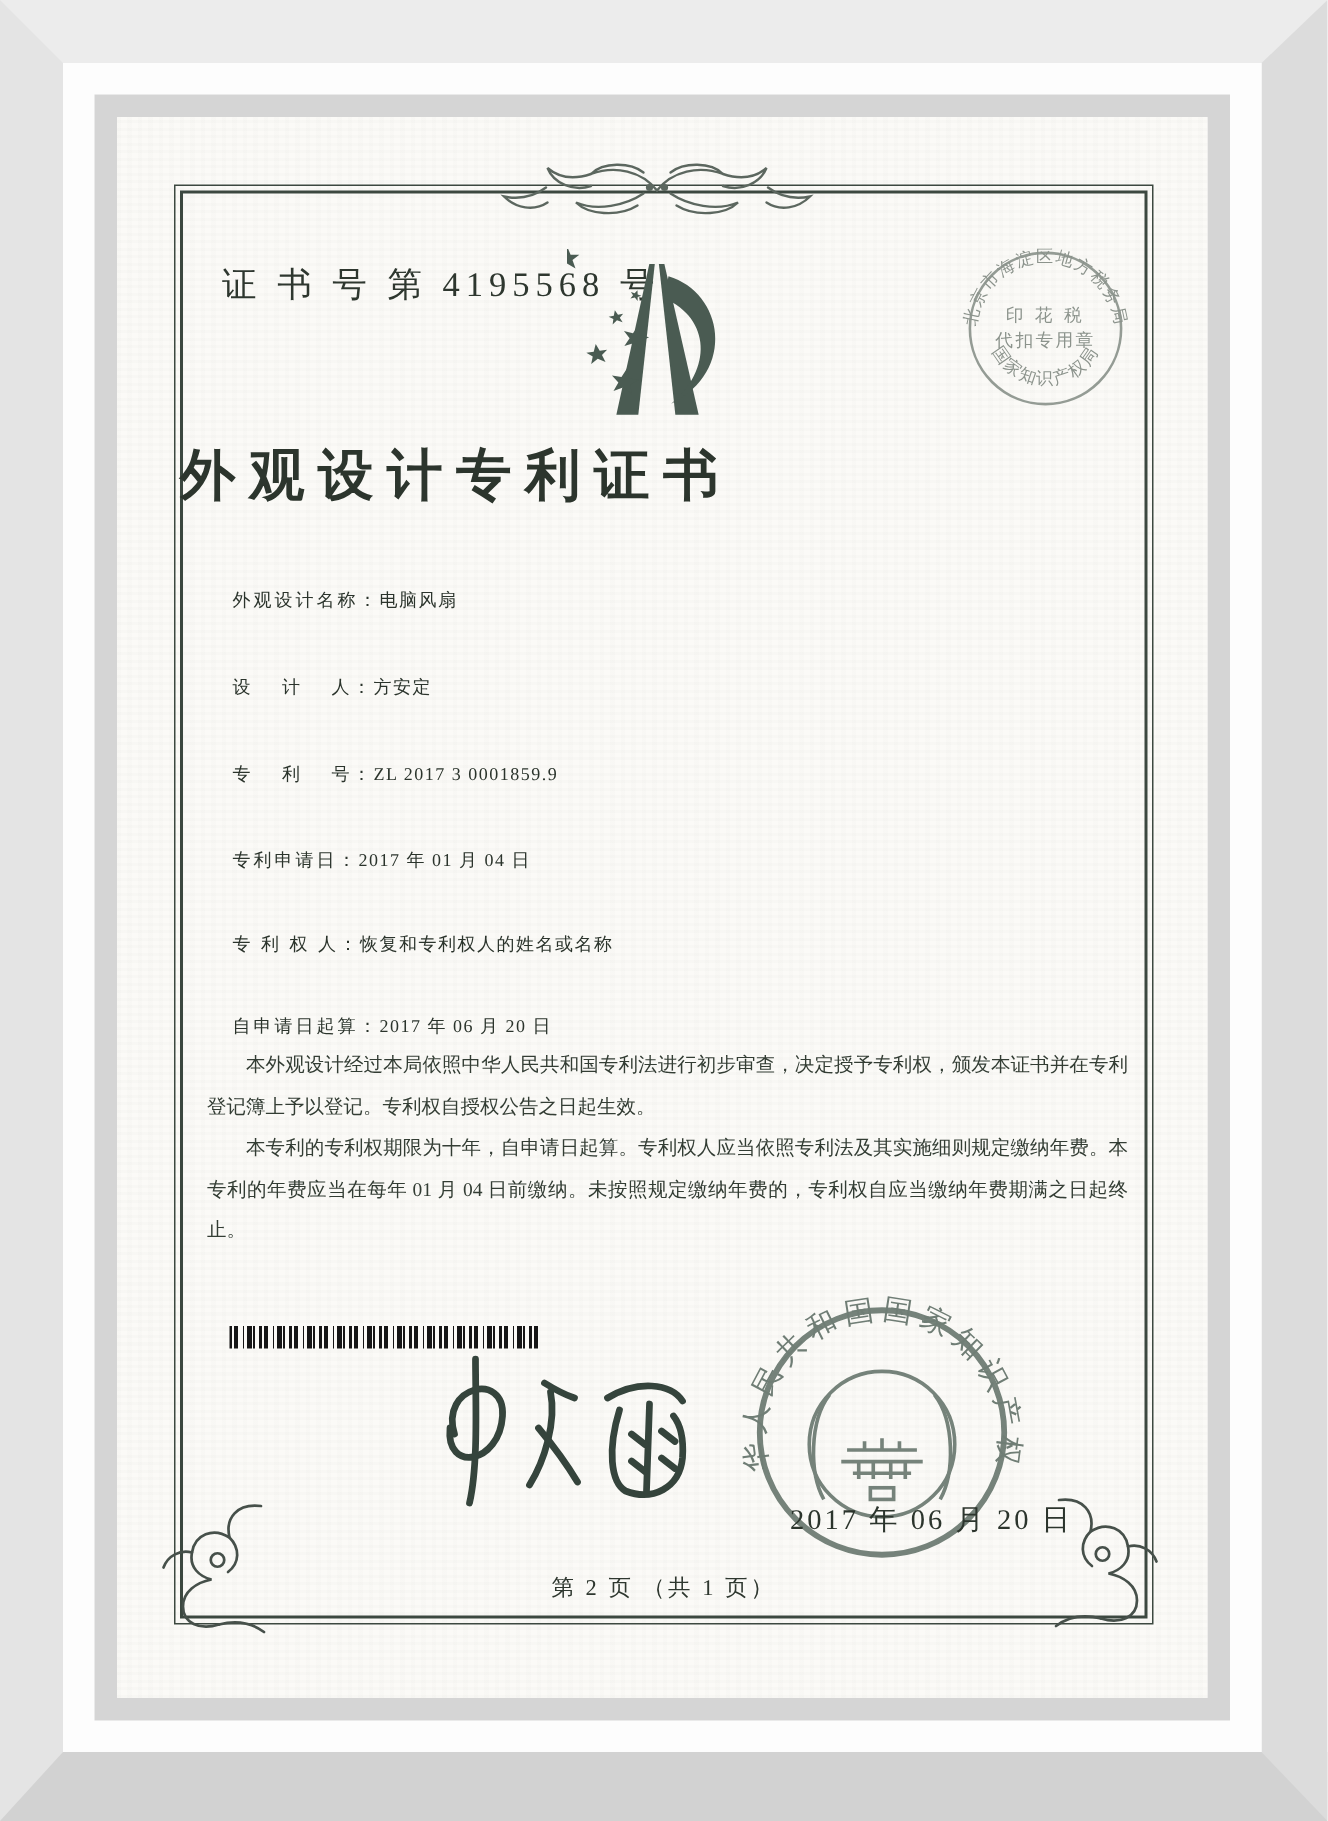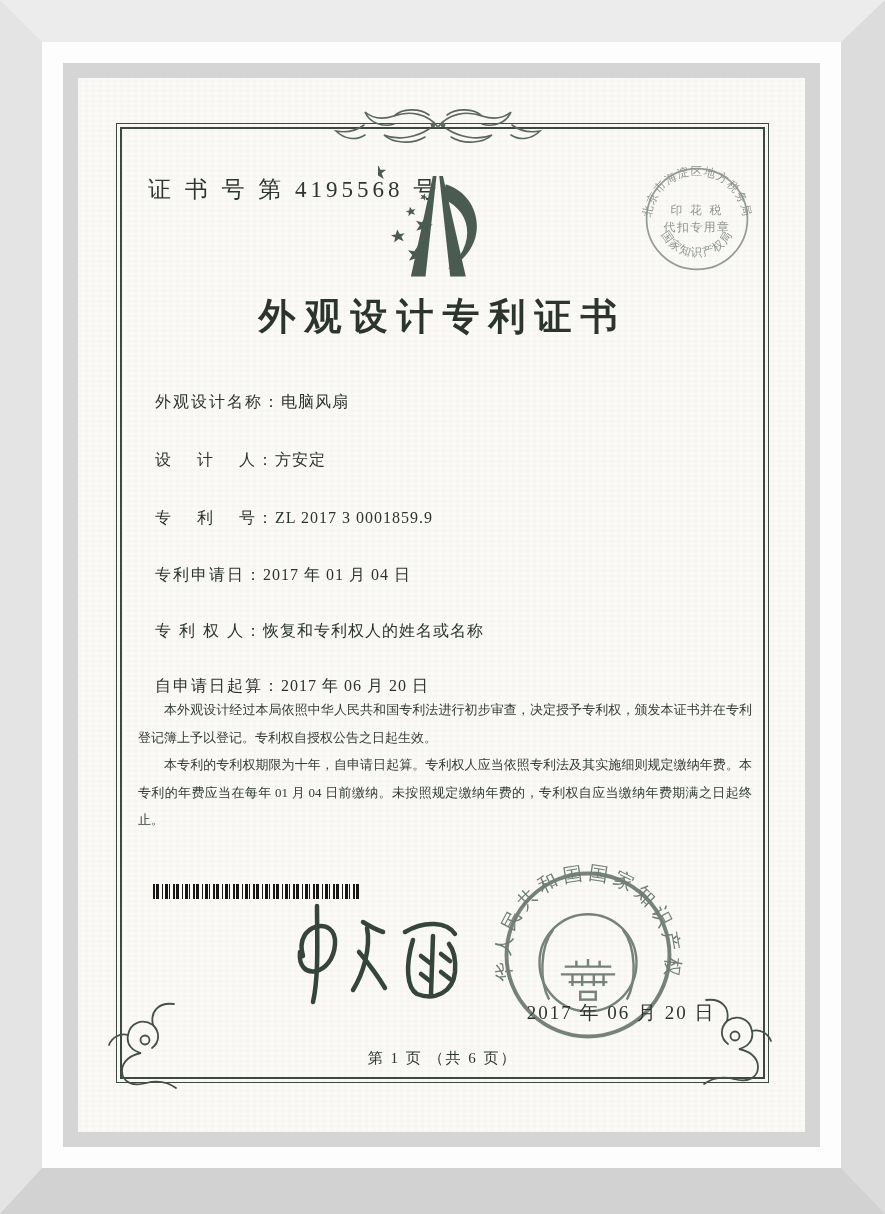--- a/index.html
+++ b/index.html
@@ -34,26 +34,26 @@
     position:absolute;left:42px;top:49px;width:645px;height:952px;box-sizing:border-box;
     border:2px solid #3c4840;
     outline:1px solid #3c4840;outline-offset:3px;
   }
   .cert-no{
     position:absolute;left:70px;top:96px;
     font-size:23px;letter-spacing:4px;color:#2e372f;
   }
   .logo{position:absolute;left:300px;top:88px;width:128px;height:126px;}
   .title{
-    position:absolute;left:42px;top:214px;width:645px;text-align:center;
+    position:absolute;left:42px;top:214px;width:645px;text-align:left;
     font-size:37px;font-weight:600;letter-spacing:9px;color:#2c352d;
   }
   .tax-stamp{position:absolute;left:556px;top:78px;width:126px;height:126px;opacity:.78;}
   .fields{position:absolute;left:77px;top:300px;width:580px;}
-  .field-row{position:absolute;left:0;font-size:16px;color:#2b342c;letter-spacing:1px;white-space:nowrap;}
+  .field-row{position:absolute;left:0;font-size:12px;color:#2b342c;letter-spacing:1px;white-space:nowrap;}
   .field-row .lbl{letter-spacing:2px;}
   .f0{top:14px}.f1{top:72px}.f2{top:130px}.f3{top:187px}.f4{top:243px}.f5{top:298px}
   .body-text{
     position:absolute;left:60px;top:618px;width:614px;
     font-size:13px;line-height:27.5px;color:#333d34;text-align:justify;
   }
   .body-text p{margin:0;text-indent:2em;}
   .barcode{
     position:absolute;left:75px;top:806px;width:206px;height:15px;
     background:repeating-linear-gradient(90deg,
@@ -202,18 +202,18 @@
             <path d="M76,112 h48 M72,120 h56 M80,128 h40"></path>
             <path d="M84,120 v12 M94,120 v12 M106,120 v12 M116,120 v12"></path>
             <path d="M88,106 v6 M100,104 v8 M112,106 v6"></path>
             <rect x="92" y="138" width="16" height="8"></rect>
           </g>
           <path id="sealStar" d="M0,-8 L2.3,-2.5 8,-2.5 3.6,1 5.5,6.5 0,3.2 -5.5,6.5 -3.6,1 -8,-2.5 -2.3,-2.5 Z" fill="none"></path>
         </svg>
 
         <div class="seal-date">2017 年 06 月 20 日</div>
 
-        <div class="footer">第 1 页 （共 6 页）</div>
+        <div class="footer">第 2 页 （共 1 页）</div>
 
       </div>
     </div>
   </div>
 </div>
 
 </body></html>

